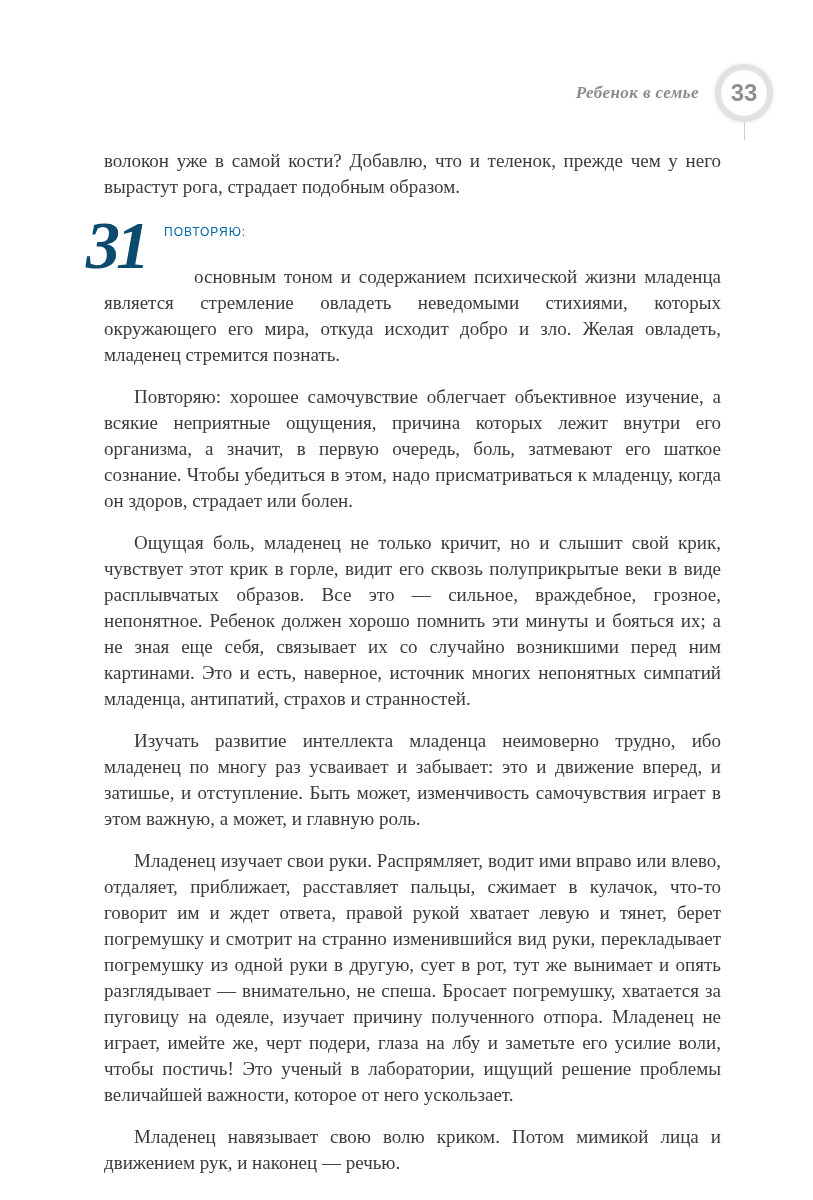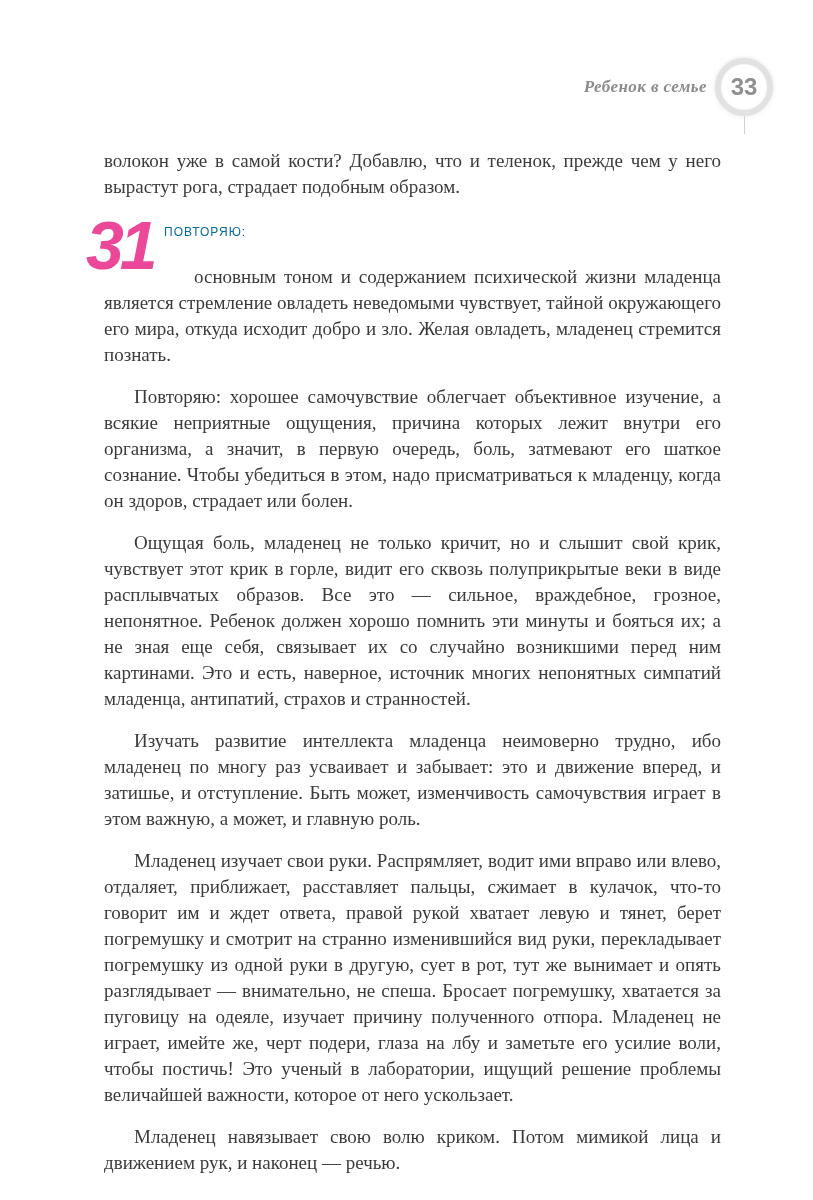--- a/index.html
+++ b/index.html
@@ -11,28 +11,28 @@
     position: relative;
     width: 813px;
     height: 1200px;
     background: #ffffff;
     overflow: hidden;
     font-family: "Liberation Serif", serif;
   }
   
   .header {
     position: absolute;
-    top: 56px;
+    top: 62px;
     left: 88px;
     right: 40px;
     height: 62px;
     display: flex;
     align-items: center;
     justify-content: flex-end;
-    gap: 8px;
+    gap: 16px;
   }
   .running-title {
     font-family: "Liberation Serif", serif;
     font-style: italic;
     font-weight: bold;
     font-size: 17px;
     color: #8c8c8c;
     letter-spacing: 0.4px;
     white-space: nowrap;
   }
@@ -89,26 +89,26 @@
   }
   
   .section {
     margin-top: 16px;
   }
   .section-number {
     float: left;
     width: 66px;
     height: 54px;
     margin: 2px 12px 0 -2px;
-    font-family: Liberation Sans, sans-serif;
+    font-family: Liberation Serif, serif;
     font-style: italic;
     font-weight: bold;
     font-size: 68px;
     line-height: 54px;
-    color: #ec4899;
+    color: #0c4a6e;
     letter-spacing: -4px;
   }
   .section-heading {
     font-family: "Liberation Sans", sans-serif;
     font-size: 12px;
     line-height: 32px;
     letter-spacing: 1px;
     color: #0369a1;
   }
 </style>
@@ -126,21 +126,21 @@
       <div class="badge-tail"></div>
     </div>
   </div>
 
   <div class="content">
     <p class="no-indent">волокон уже в самой кости? Добавлю, что и теленок, прежде чем у него вырастут рога, страдает подобным образом.</p>
 
     <div class="section">
       <div class="section-number">31</div>
       <div class="section-heading">ПОВТОРЯЮ:</div>
-      <p>основным тоном и содержанием психической жизни младенца является стремление овладеть неведомыми чувствует, тайной окружающего его мира, откуда исходит добро и зло. Желая овладеть, младенец стремится познать.</p>
+      <p>основным тоном и содержанием психической жизни младенца является стремление овладеть неведомыми стихиями, которых окружающего его мира, откуда исходит добро и зло. Желая овладеть, младенец стремится познать.</p>
       <p>Повторяю: хорошее самочувствие облегчает объективное изучение, а всякие неприятные ощущения, причина которых лежит внутри его организма, а значит, в первую очередь, боль, затмевают его шаткое сознание. Чтобы убедиться в этом, надо присматриваться к младенцу, когда он здоров, страдает или болен.</p>
       <p>Ощущая боль, младенец не только кричит, но и слышит свой крик, чувствует этот крик в горле, видит его сквозь полуприкрытые веки в виде расплывчатых образов. Все это — сильное, враждебное, грозное, непонятное. Ребенок должен хорошо помнить эти минуты и бояться их; а не зная еще себя, связывает их со случайно возникшими перед ним картинами. Это и есть, наверное, источник многих непонятных симпатий младенца, антипатий, страхов и странностей.</p>
       <p>Изучать развитие интеллекта младенца неимоверно трудно, ибо младенец по многу раз усваивает и забывает: это и движение вперед, и затишье, и отступление. Быть может, изменчивость самочувствия играет в этом важную, а может, и главную роль.</p>
       <p>Младенец изучает свои руки. Распрямляет, водит ими вправо или влево, отдаляет, приближает, расставляет пальцы, сжимает в кулачок, что-то говорит им и ждет ответа, правой рукой хватает левую и тянет, берет погремушку и смотрит на странно изменившийся вид руки, перекладывает погремушку из одной руки в другую, сует в рот, тут же вынимает и опять разглядывает — внимательно, не спеша. Бросает погремушку, хватается за пуговицу на одеяле, изучает причину полученного отпора. Младенец не играет, имейте же, черт подери, глаза на лбу и заметьте его усилие воли, чтобы постичь! Это ученый в лаборатории, ищущий решение проблемы величайшей важности, которое от него ускользает.</p>
       <p>Младенец навязывает свою волю криком. Потом мимикой лица и движением рук, и наконец — речью.</p>
     </div>
   </div>
 
 </div>
 

